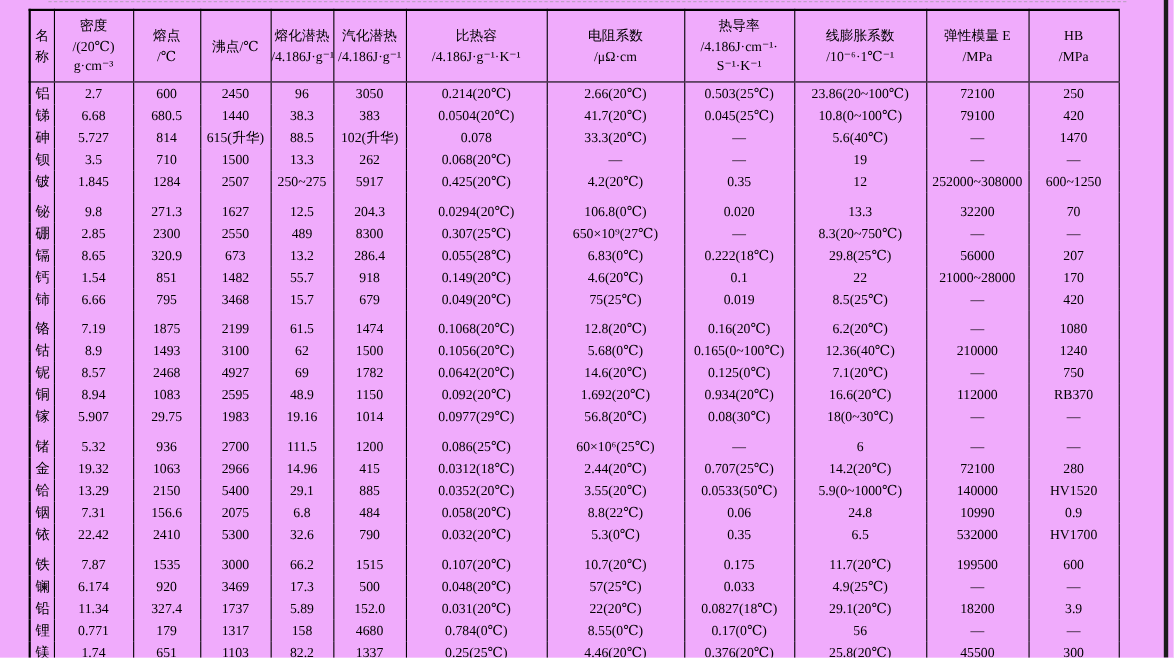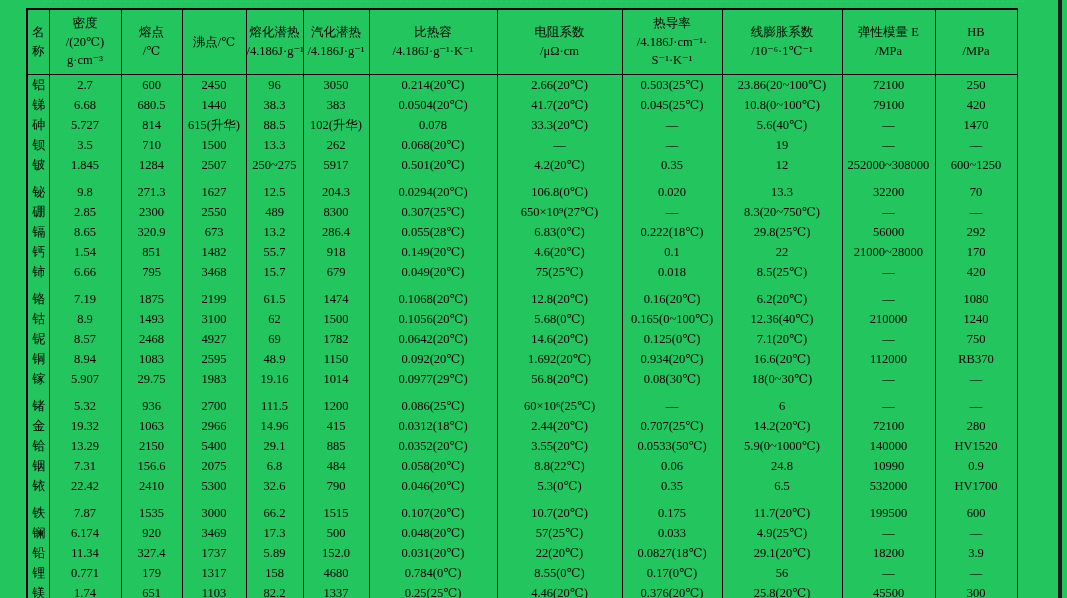--- a/index.html
+++ b/index.html
@@ -1,19 +1,19 @@
 <!DOCTYPE html>
 <html><head>
 <meta charset="utf-8">
 <style>
   html,body{margin:0;padding:0;}
   .page{
     position:relative;
     width:1067px;height:598px;
-    background:#22c55e;
+    background:#f0abfc;
     overflow:hidden;
     font-family:"Liberation Serif","DejaVu Serif",serif;
     color:#000;
   }
   .scan-top-artifact{
     position:absolute;left:44px;top:1px;width:980px;height:0;
     border-top:1px dashed #9a9a9a;opacity:.55;
   }
   .scan-right-edge{
     position:absolute;left:1058px;top:0;width:4px;height:598px;
@@ -175,21 +175,21 @@
       <td>—</td>
       <td>—</td>
     </tr>
         <tr>
       <th class="ename">铍</th>
       <td>1.845</td>
       <td>1284</td>
       <td>2507</td>
       <td>250~275</td>
       <td>5917</td>
-      <td>0.501(20℃)</td>
+      <td>0.425(20℃)</td>
       <td>4.2(20℃)</td>
       <td>0.35</td>
       <td>12</td>
       <td>252000~308000</td>
       <td>600~1250</td>
     </tr>
         <tr class="group-start">
       <th class="ename">铋</th>
       <td>9.8</td>
       <td>271.3</td>
@@ -222,21 +222,21 @@
       <td>8.65</td>
       <td>320.9</td>
       <td>673</td>
       <td>13.2</td>
       <td>286.4</td>
       <td>0.055(28℃)</td>
       <td>6.83(0℃)</td>
       <td>0.222(18℃)</td>
       <td>29.8(25℃)</td>
       <td>56000</td>
-      <td>292</td>
+      <td>207</td>
     </tr>
         <tr>
       <th class="ename">钙</th>
       <td>1.54</td>
       <td>851</td>
       <td>1482</td>
       <td>55.7</td>
       <td>918</td>
       <td>0.149(20℃)</td>
       <td>4.6(20℃)</td>
@@ -247,21 +247,21 @@
     </tr>
         <tr>
       <th class="ename">铈</th>
       <td>6.66</td>
       <td>795</td>
       <td>3468</td>
       <td>15.7</td>
       <td>679</td>
       <td>0.049(20℃)</td>
       <td>75(25℃)</td>
-      <td>0.018</td>
+      <td>0.019</td>
       <td>8.5(25℃)</td>
       <td>—</td>
       <td>420</td>
     </tr>
         <tr class="group-start">
       <th class="ename">铬</th>
       <td>7.19</td>
       <td>1875</td>
       <td>2199</td>
       <td>61.5</td>
@@ -385,21 +385,21 @@
       <td>10990</td>
       <td>0.9</td>
     </tr>
         <tr>
       <th class="ename">铱</th>
       <td>22.42</td>
       <td>2410</td>
       <td>5300</td>
       <td>32.6</td>
       <td>790</td>
-      <td>0.046(20℃)</td>
+      <td>0.032(20℃)</td>
       <td>5.3(0℃)</td>
       <td>0.35</td>
       <td>6.5</td>
       <td>532000</td>
       <td>HV1700</td>
     </tr>
         <tr class="group-start">
       <th class="ename">铁</th>
       <td>7.87</td>
       <td>1535</td>

